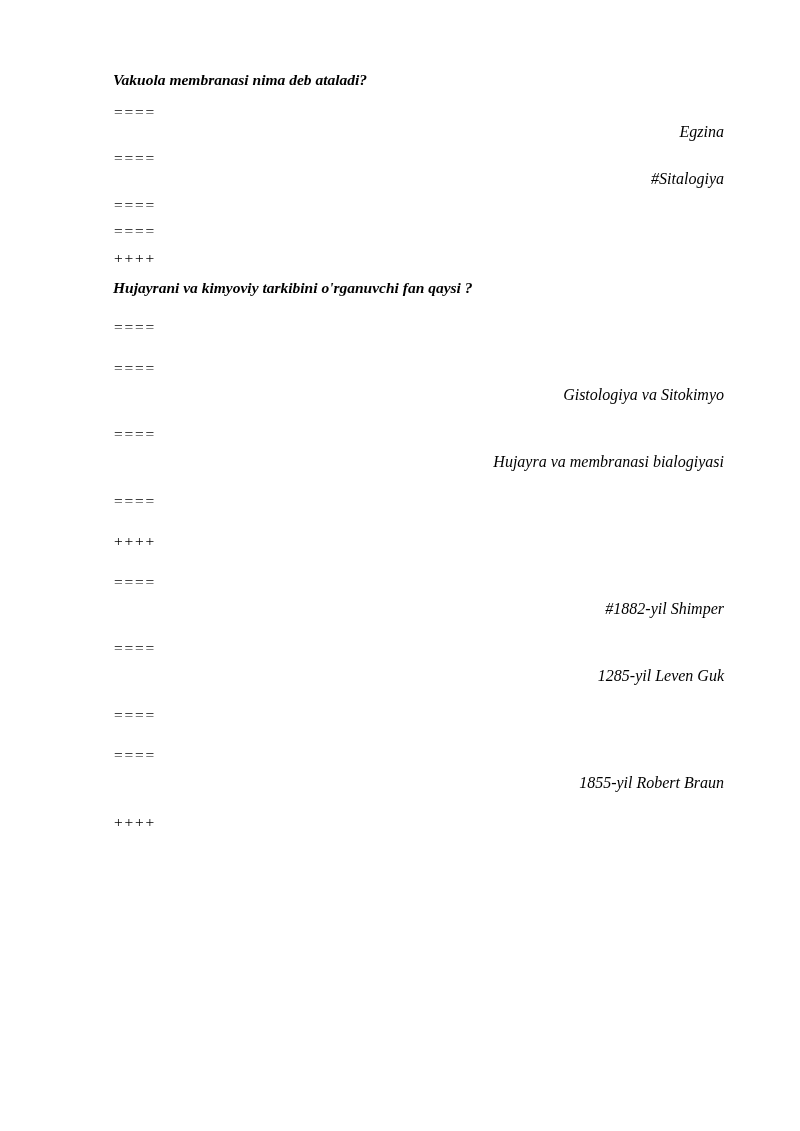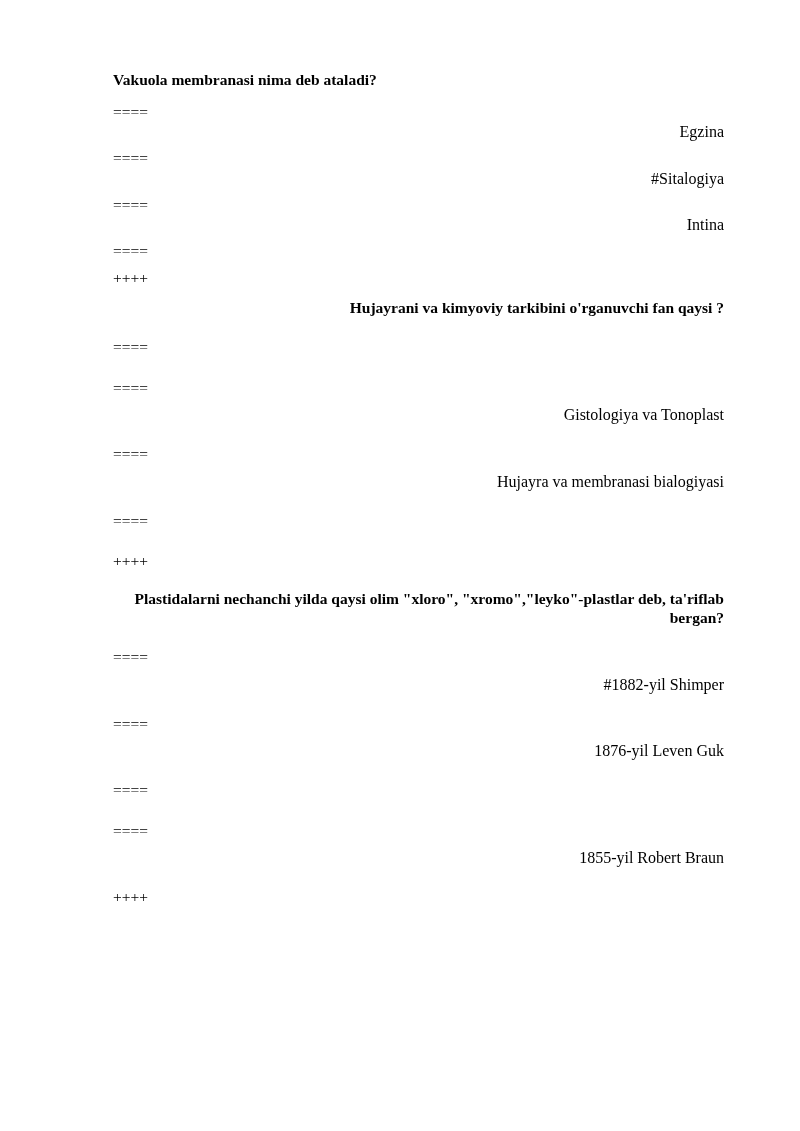--- a/index.html
+++ b/index.html
@@ -20,20 +20,21 @@
     background: #ffffff;
     box-sizing: border-box;
     padding: 70px 76px 40px 113px;
   }
   .doc-body {
     font-size: 15.5px;
     line-height: 1.0;
   }
   .block {
     margin: 0;
+    font-style: italic;
   }
   .q {
     font-weight: bold;
     font-size: 15.5px;
     line-height: 1.28;
     margin: 0 0 2px 0;
   }
   .sep {
     font-size: 15.5px;
     letter-spacing: 0px;
@@ -47,59 +48,57 @@
     text-align: right;
   }
   
   .tight .sep { padding: 6px 0 5px 0; }
   .tight .ans { padding: 0 0 4px 0; }
   .tight .q   { padding: 0 0 6px 0; }
 
   
   .loose .sep { padding: 13px 0 12px 0; }
   .loose .ans { padding: 0 0 10px 0; }
-  .loose .q   { padding: 8px 0 6px 0; text-align: right; }
+  .loose .q   { padding: 8px 0 6px 0; }
 
   .end { padding-top: 12px; }
 </style>
 </head>
 <body>
 
 <div class="page">
   <div class="doc-body">
 
     <div class="block tight">
       <p class="q">Vakuola membranasi nima deb ataladi?</p>
       <p class="sep">====</p>
       <p class="ans">Egzina</p>
       <p class="sep">====</p>
       <p class="ans"> #Sitalogiya</p>
       <p class="sep">====</p>
-      <p class="ans"> Intina</p>
       <p class="sep">====</p>
       <p class="sep">++++</p>
     </div>
 
     <div class="block loose">
       <p class="q">Hujayrani va kimyoviy tarkibini o'rganuvchi fan qaysi ?</p>
       <p class="sep">====</p>
       <p class="sep">====</p>
-      <p class="ans">Gistologiya va Tonoplast</p>
+      <p class="ans">Gistologiya va Sitokimyo</p>
       <p class="sep">====</p>
       <p class="ans">Hujayra va membranasi bialogiyasi</p>
       <p class="sep">====</p>
       <p class="sep">++++</p>
     </div>
 
     <div class="block loose">
-      <p class="q">Plastidalarni nechanchi yilda qaysi olim "xloro", "xromo","leyko"-plastlar deb, ta'riflab bergan?</p>
       <p class="sep">====</p>
       <p class="ans">#1882-yil Shimper</p>
       <p class="sep">====</p>
-      <p class="ans">1876-yil Leven Guk</p>
+      <p class="ans">1285-yil Leven Guk</p>
       <p class="sep">====</p>
       <p class="sep">====</p>
       <p class="ans">1855-yil Robert Braun</p>
       <p class="sep end">++++</p>
     </div>
 
   </div>
 </div>
 
 </body></html>

